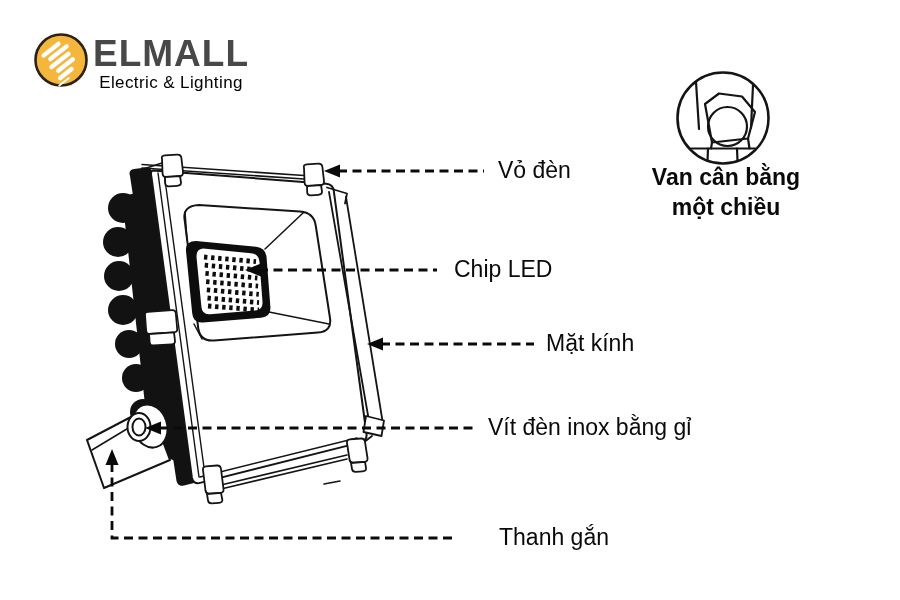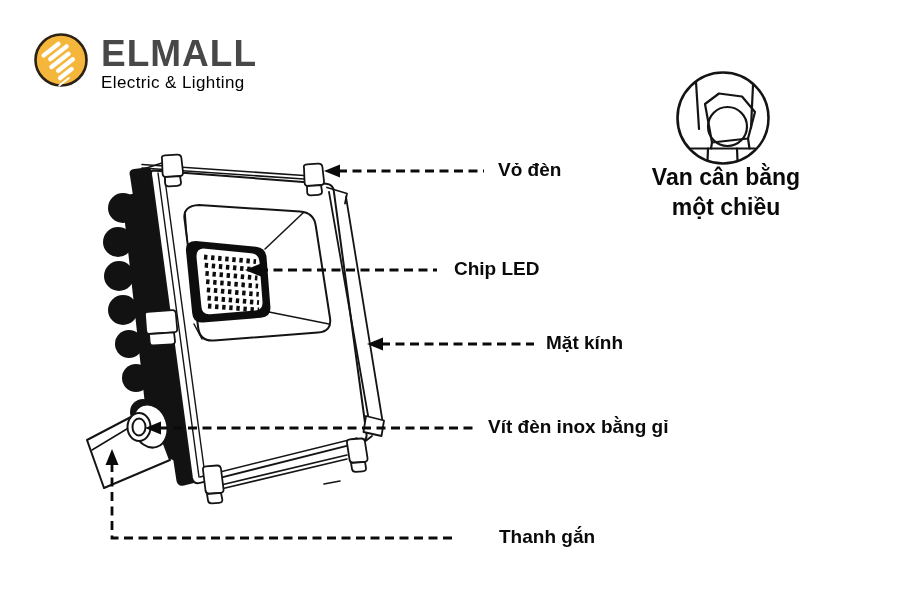--- a/index.html
+++ b/index.html
@@ -4,31 +4,31 @@
 <style>
   html,body{margin:0;padding:0;}
   body{
     width:900px;height:600px;position:relative;background:#ffffff;
     font-family:"Liberation Sans", sans-serif;overflow:hidden;
   }
   .stage{position:absolute;left:0;top:0;width:900px;height:600px;}
   svg.art{position:absolute;left:0;top:0;}
   
   .logo{position:absolute;left:33px;top:30px;display:flex;align-items:flex-start;}
-  .logo-text{margin-left:10px;}
+  .logo-text{margin-left:2px;text-align:center;}
   .brand-name{
     font-size:37px;font-weight:700;color:#484848;letter-spacing:1px;
     line-height:36px;margin-top:6px;
   }
   .brand-tagline{
     font-size:17px;font-weight:400;color:#000000;letter-spacing:0.4px;margin-top:1px;
   }
   
   .callout{
-    position:absolute;font-size:19px;font-weight:700;color:#0a0a0a;
+    position:absolute;font-size:23px;font-weight:400;color:#0a0a0a;
     white-space:nowrap;line-height:26px;
   }
   .van-label{
     position:absolute;left:616px;top:162px;width:220px;text-align:center;
     font-size:23px;font-weight:700;color:#0a0a0a;line-height:30px;
   }
 </style>
 </head>
 <body>
 

